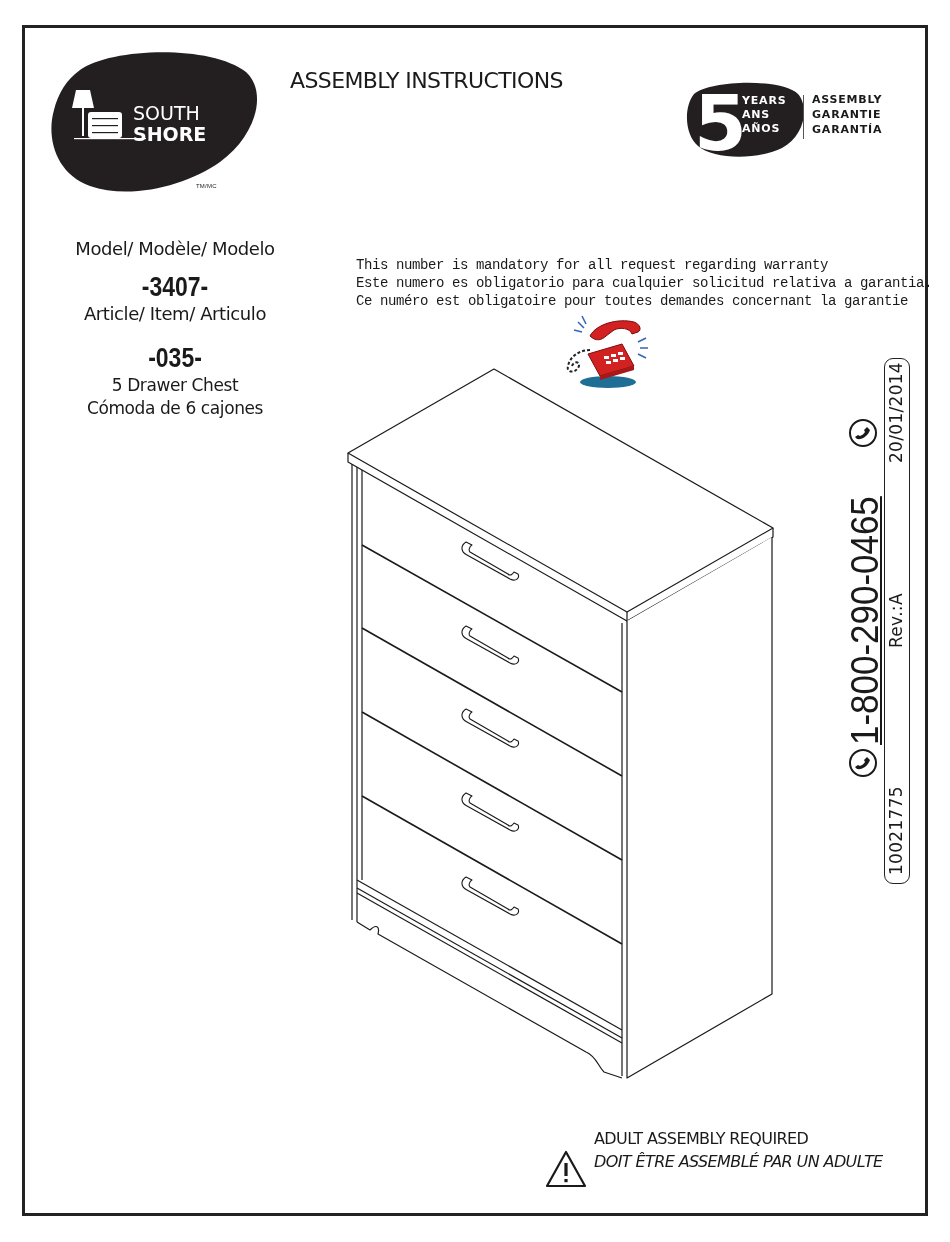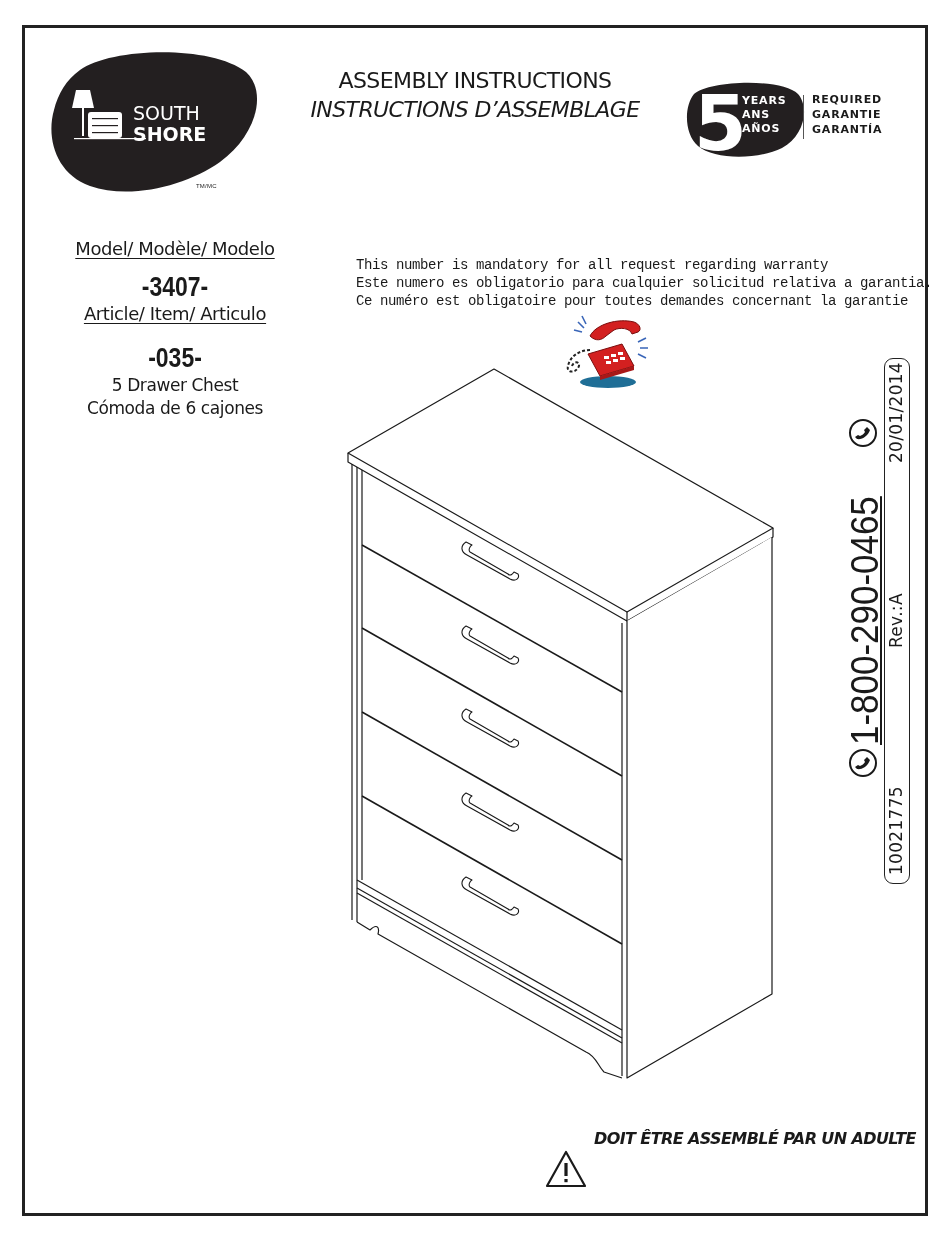--- a/index.html
+++ b/index.html
@@ -7,34 +7,34 @@
            font-family: "DejaVu Sans", sans-serif; color: #1a1a1a; }
     .page-border { position: absolute; left: 22px; top: 25px; width: 900px; height: 1185px;
                    border: 3px solid #222; box-sizing: content-box; }
     .abs { position: absolute; }
 
     
     .logo { left: 50px; top: 50px; width: 210px; height: 148px; }
     .tm { left: 196px; top: 183px; font-size: 6px; font-family: "Liberation Sans", sans-serif; color:#222; letter-spacing: 0.2px; }
 
     
-    .titles { left: 290px; top: 66px; width: 370px; text-align: center;
+    .titles { left: 290px; top: 66px; width: 370px; 
               font-family: "DejaVu Sans", sans-serif; font-size: 22px; line-height: 29px; color: #1a1a1a; letter-spacing: -0.6px; }
     .titles div { white-space: nowrap; }
     .titles .it { font-style: italic; }
 
     
     .warranty { left: 686px; top: 80px; width: 210px; height: 80px; }
     .warranty-divider { left: 803px; top: 95px; width: 1px; height: 44px; background: #555; }
     .warranty-text { left: 812px; top: 92px; font-family: "DejaVu Sans", sans-serif; font-weight: bold;
                      font-size: 11px; line-height: 15px; letter-spacing: 0.8px; color: #1a1a1a; }
 
     
     .left-col { left: 50px; top: 238px; width: 250px; text-align: center; }
-    .lbl { font-size: 18px; text-decoration: underline; text-underline-offset: 3px; letter-spacing: -0.4px; }
+    .lbl { font-size: 18px; text-underline-offset: 3px; letter-spacing: -0.4px; }
     .code { font-family: "Liberation Sans", sans-serif; font-weight: bold; font-size: 28px;
             transform: scaleX(0.82); letter-spacing: 0px; }
     .desc { font-size: 17px; line-height: 23px; letter-spacing: -0.4px; }
     .desc .it { font-style: italic; }
 
     
     .note { left: 356px; top: 256px; font-size: 14px; line-height: 18px; letter-spacing: -0.4px; white-space: nowrap; font-family: Liberation Mono, monospace; }
 
     
     .phone-art { left: 560px; top: 314px; width: 90px; height: 78px; }
@@ -45,21 +45,21 @@
     .vstrip span { position: absolute; top: 1px; font-size: 17px; letter-spacing: 0.3px; color: #1a1a1a; }
     .vphone { left: 846px; top: 778px; width: 400px; height: 40px; transform-origin: 0 0; transform: rotate(-90deg); }
     .vphone .num { position: absolute; left: 33px; top: -2px; font-family: "Liberation Sans", sans-serif; font-size: 38px;
                    text-decoration: underline; text-decoration-thickness: 2px; text-underline-offset: 2px; letter-spacing: 0px;
                    transform: scaleX(0.92); transform-origin: 0 0; white-space: nowrap; }
     .vphone .ic { position: absolute; top: 2px; width: 30px; height: 30px; }
 
     
     .warn-icon { left: 544px; top: 1149px; width: 44px; height: 40px; }
     .warn-text { left: 594px; top: 1127px; font-size: 16px; line-height: 23px; letter-spacing: -0.6px; white-space: nowrap; }
-    .warn-text .it { font-style: italic; font-weight: bold; }
+    .warn-text .it { font-style: italic; font-weight: normal; }
 
     .chest { left: 340px; top: 360px; width: 460px; height: 730px; }
   </style>
 </head>
 <body>
 
 <div class="page-border"></div>
 
 <svg class="abs logo" viewBox="0 0 210 148">
   <path d="M30 20 C60 -2 160 -6 196 22 C218 42 206 86 170 112 C136 136 80 150 40 136 C6 124 -4 88 4 60 C8 44 16 30 30 20 Z" fill="#231f20"></path>
@@ -72,33 +72,32 @@
   <rect x="42" y="75" width="26" height="1.2" fill="#231f20"></rect>
   <rect x="42" y="82" width="26" height="1.2" fill="#231f20"></rect>
   <rect x="24" y="88" width="72" height="1.2" fill="#fff"></rect>
   <text x="83" y="70" fill="#fff" font-family="DejaVu Sans, sans-serif" font-size="19">SOUTH</text>
   <text x="83" y="91" fill="#fff" font-family="DejaVu Sans, sans-serif" font-weight="bold" font-size="19">SHORE</text>
 </svg>
 <div class="abs tm">TM/MC</div>
 
 <div class="abs titles">
   <div>ASSEMBLY INSTRUCTIONS</div>
-  <div class="it">INSTRUCTIONS D’ASSEMBLAGE</div>
 </div>
 
 <svg class="abs warranty" viewBox="0 0 210 80">
   <path d="M8 14 C24 0 96 -2 112 14 C124 28 118 56 96 68 C72 80 28 80 12 66 C-2 54 -2 26 8 14 Z" fill="#231f20"></path>
   <text x="8" y="70" fill="#fff" font-family="DejaVu Sans, sans-serif" font-weight="bold" font-size="76">5</text>
   <text x="56" y="24" fill="#fff" font-family="DejaVu Sans, sans-serif" font-weight="bold" font-size="11" letter-spacing="0.8">YEARS</text>
   <text x="56" y="38" fill="#fff" font-family="DejaVu Sans, sans-serif" font-weight="bold" font-size="11" letter-spacing="0.8">ANS</text>
   <text x="56" y="52" fill="#fff" font-family="DejaVu Sans, sans-serif" font-weight="bold" font-size="11" letter-spacing="0.8">AÑOS</text>
 </svg>
 <div class="abs warranty-divider"></div>
 <div class="abs warranty-text">
-  <div>REQUIRED</div>
+  <div>ASSEMBLY</div>
   <div>GARANTIE</div>
   <div>GARANTÍA</div>
 </div>
 
 <div class="abs left-col">
   <div class="lbl">Model/ Modèle/ Modelo</div>
   <div class="code" style="margin-top:12px;">-3407-</div>
   <div class="lbl" style="">Article/ Item/ Articulo</div>
   <div class="code" style="margin-top:18px;">-035-</div>
   <div class="desc" style="margin-top:0;">
@@ -180,14 +179,15 @@
   <span style="left:235px;">Rev.:A</span>
   <span style="left:420px;">20/01/2014</span>
 </div>
 
 <svg class="abs warn-icon" viewBox="0 0 44 40">
   <path d="M22 3 L41 37 L3 37 Z" fill="#fff" stroke="#1a1a1a" stroke-width="2.2" stroke-linejoin="round"></path>
   <rect x="20.4" y="14" width="3.2" height="13" fill="#1a1a1a"></rect>
   <rect x="20.4" y="30" width="3.2" height="3.2" fill="#1a1a1a"></rect>
 </svg>
 <div class="abs warn-text">
+  <div>ADULT ASSEMBLY REQUIRED</div>
   <div class="it">DOIT ÊTRE ASSEMBLÉ PAR UN ADULTE</div>
 </div>
 
 </body></html>

